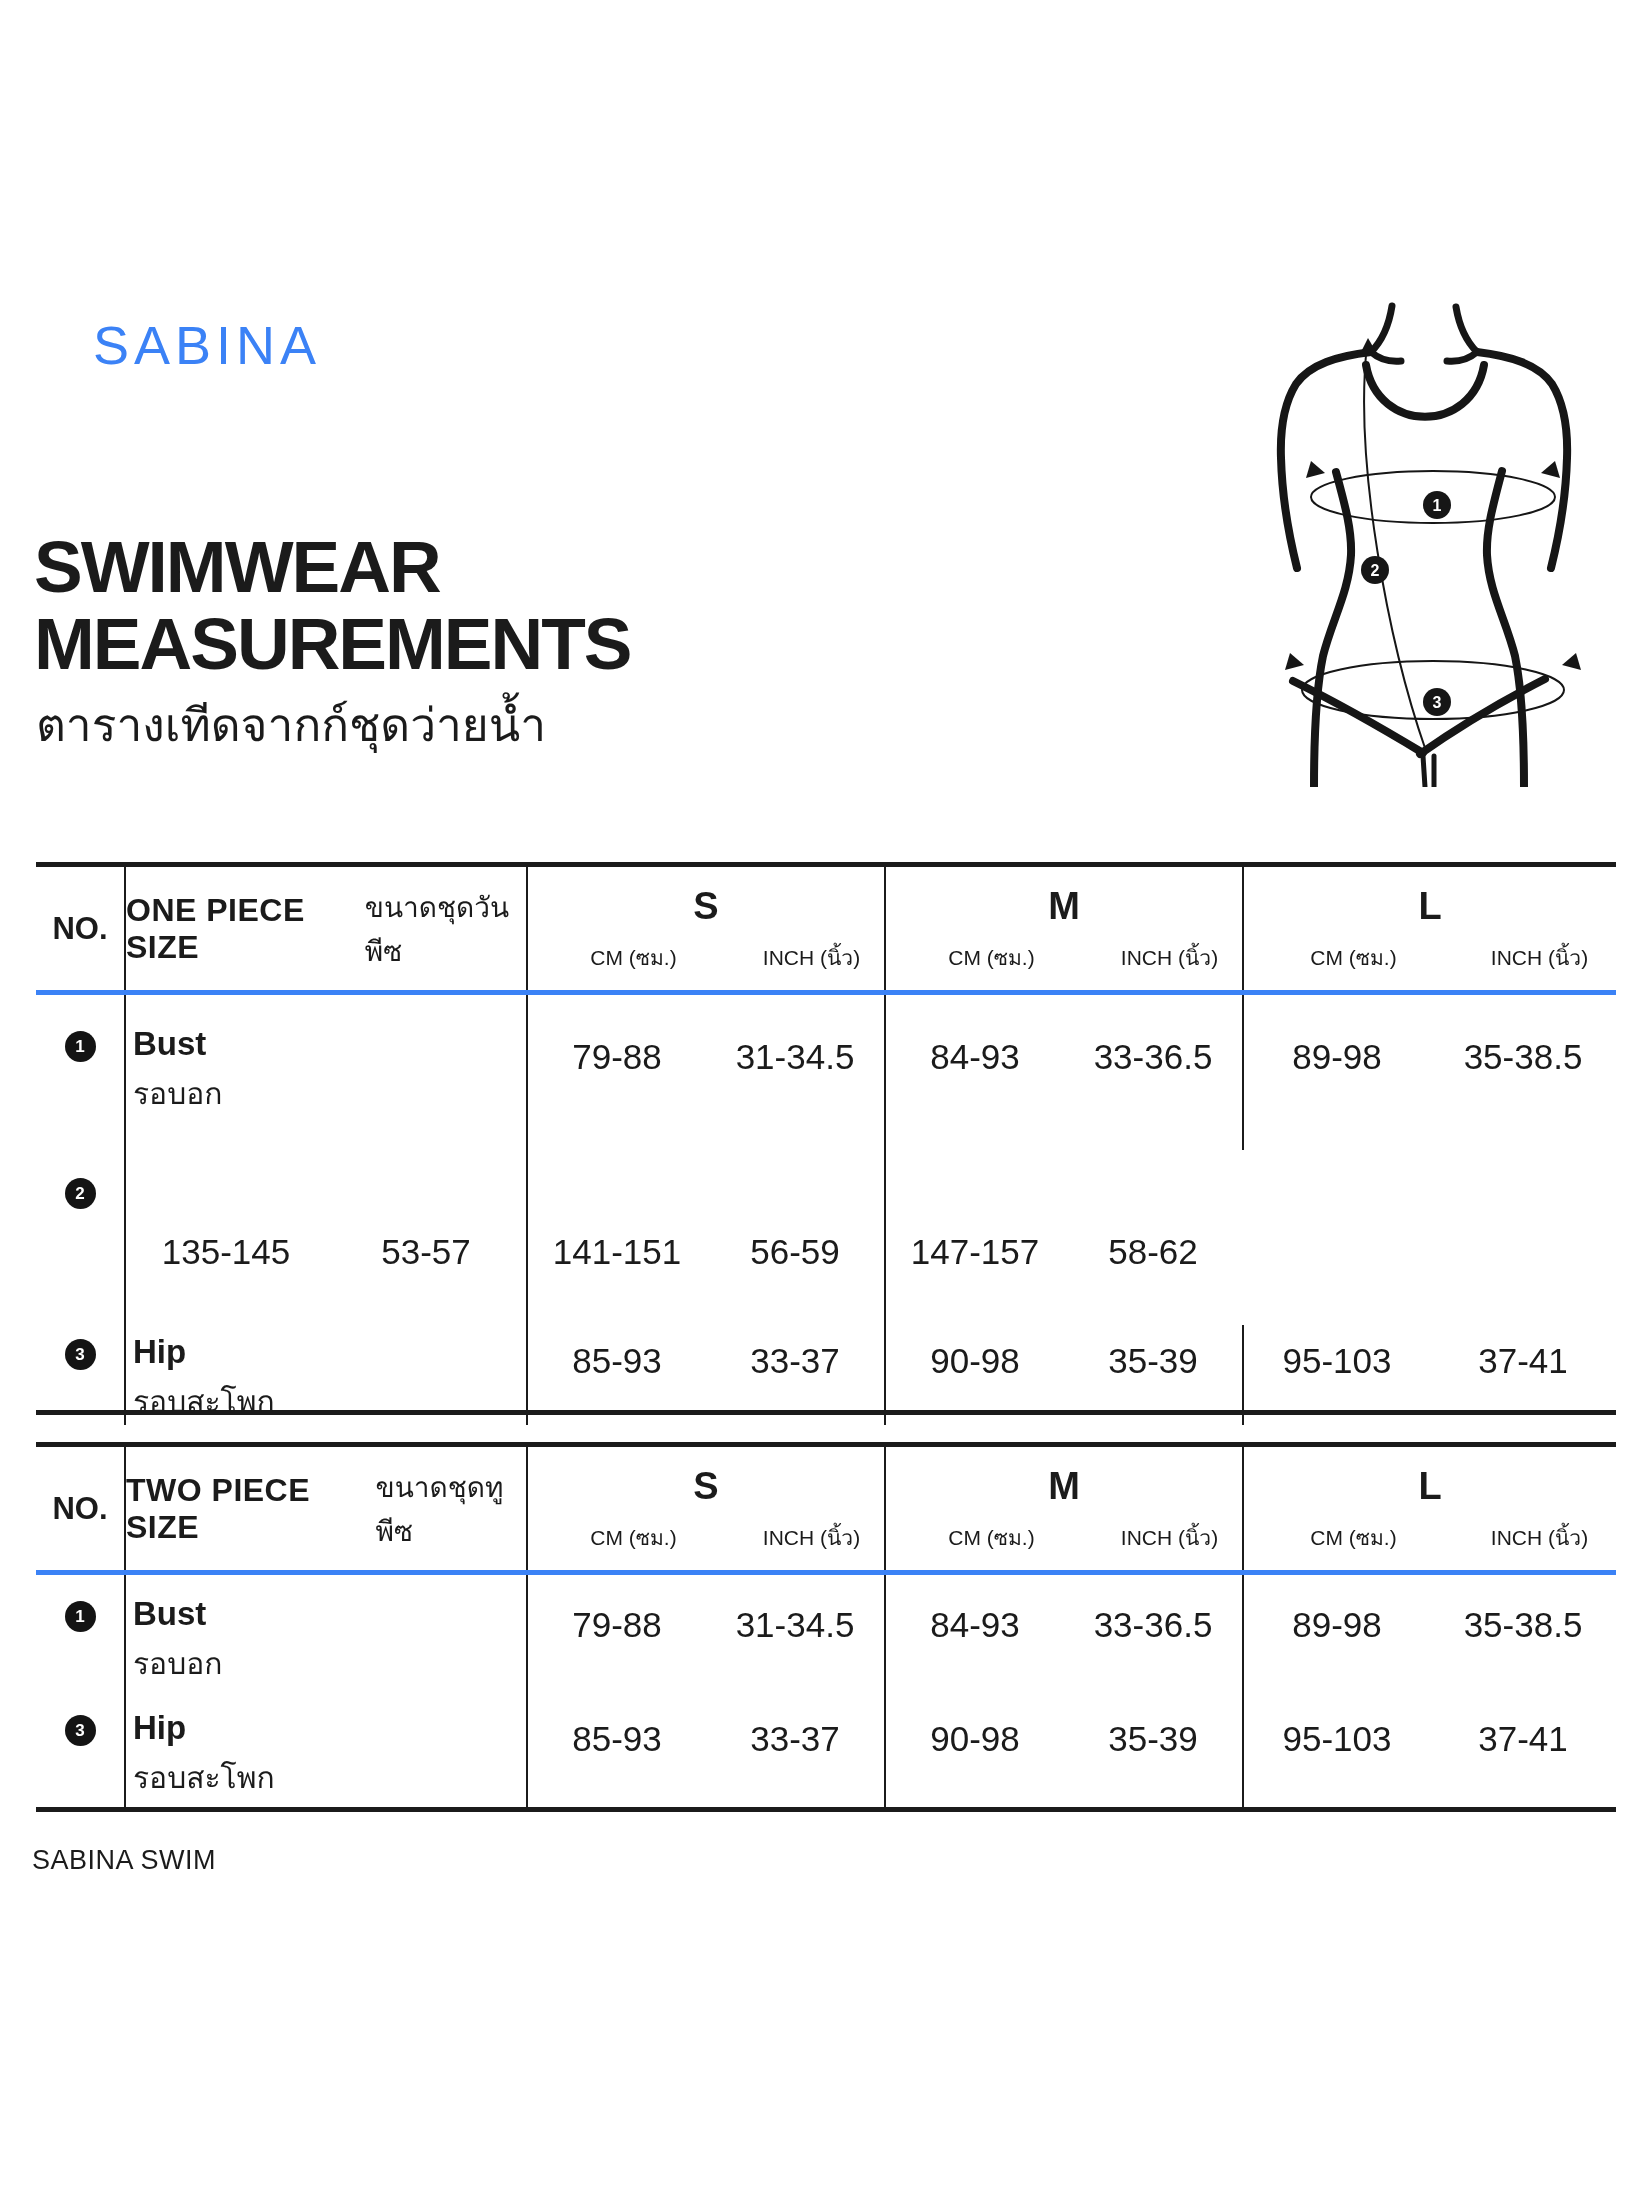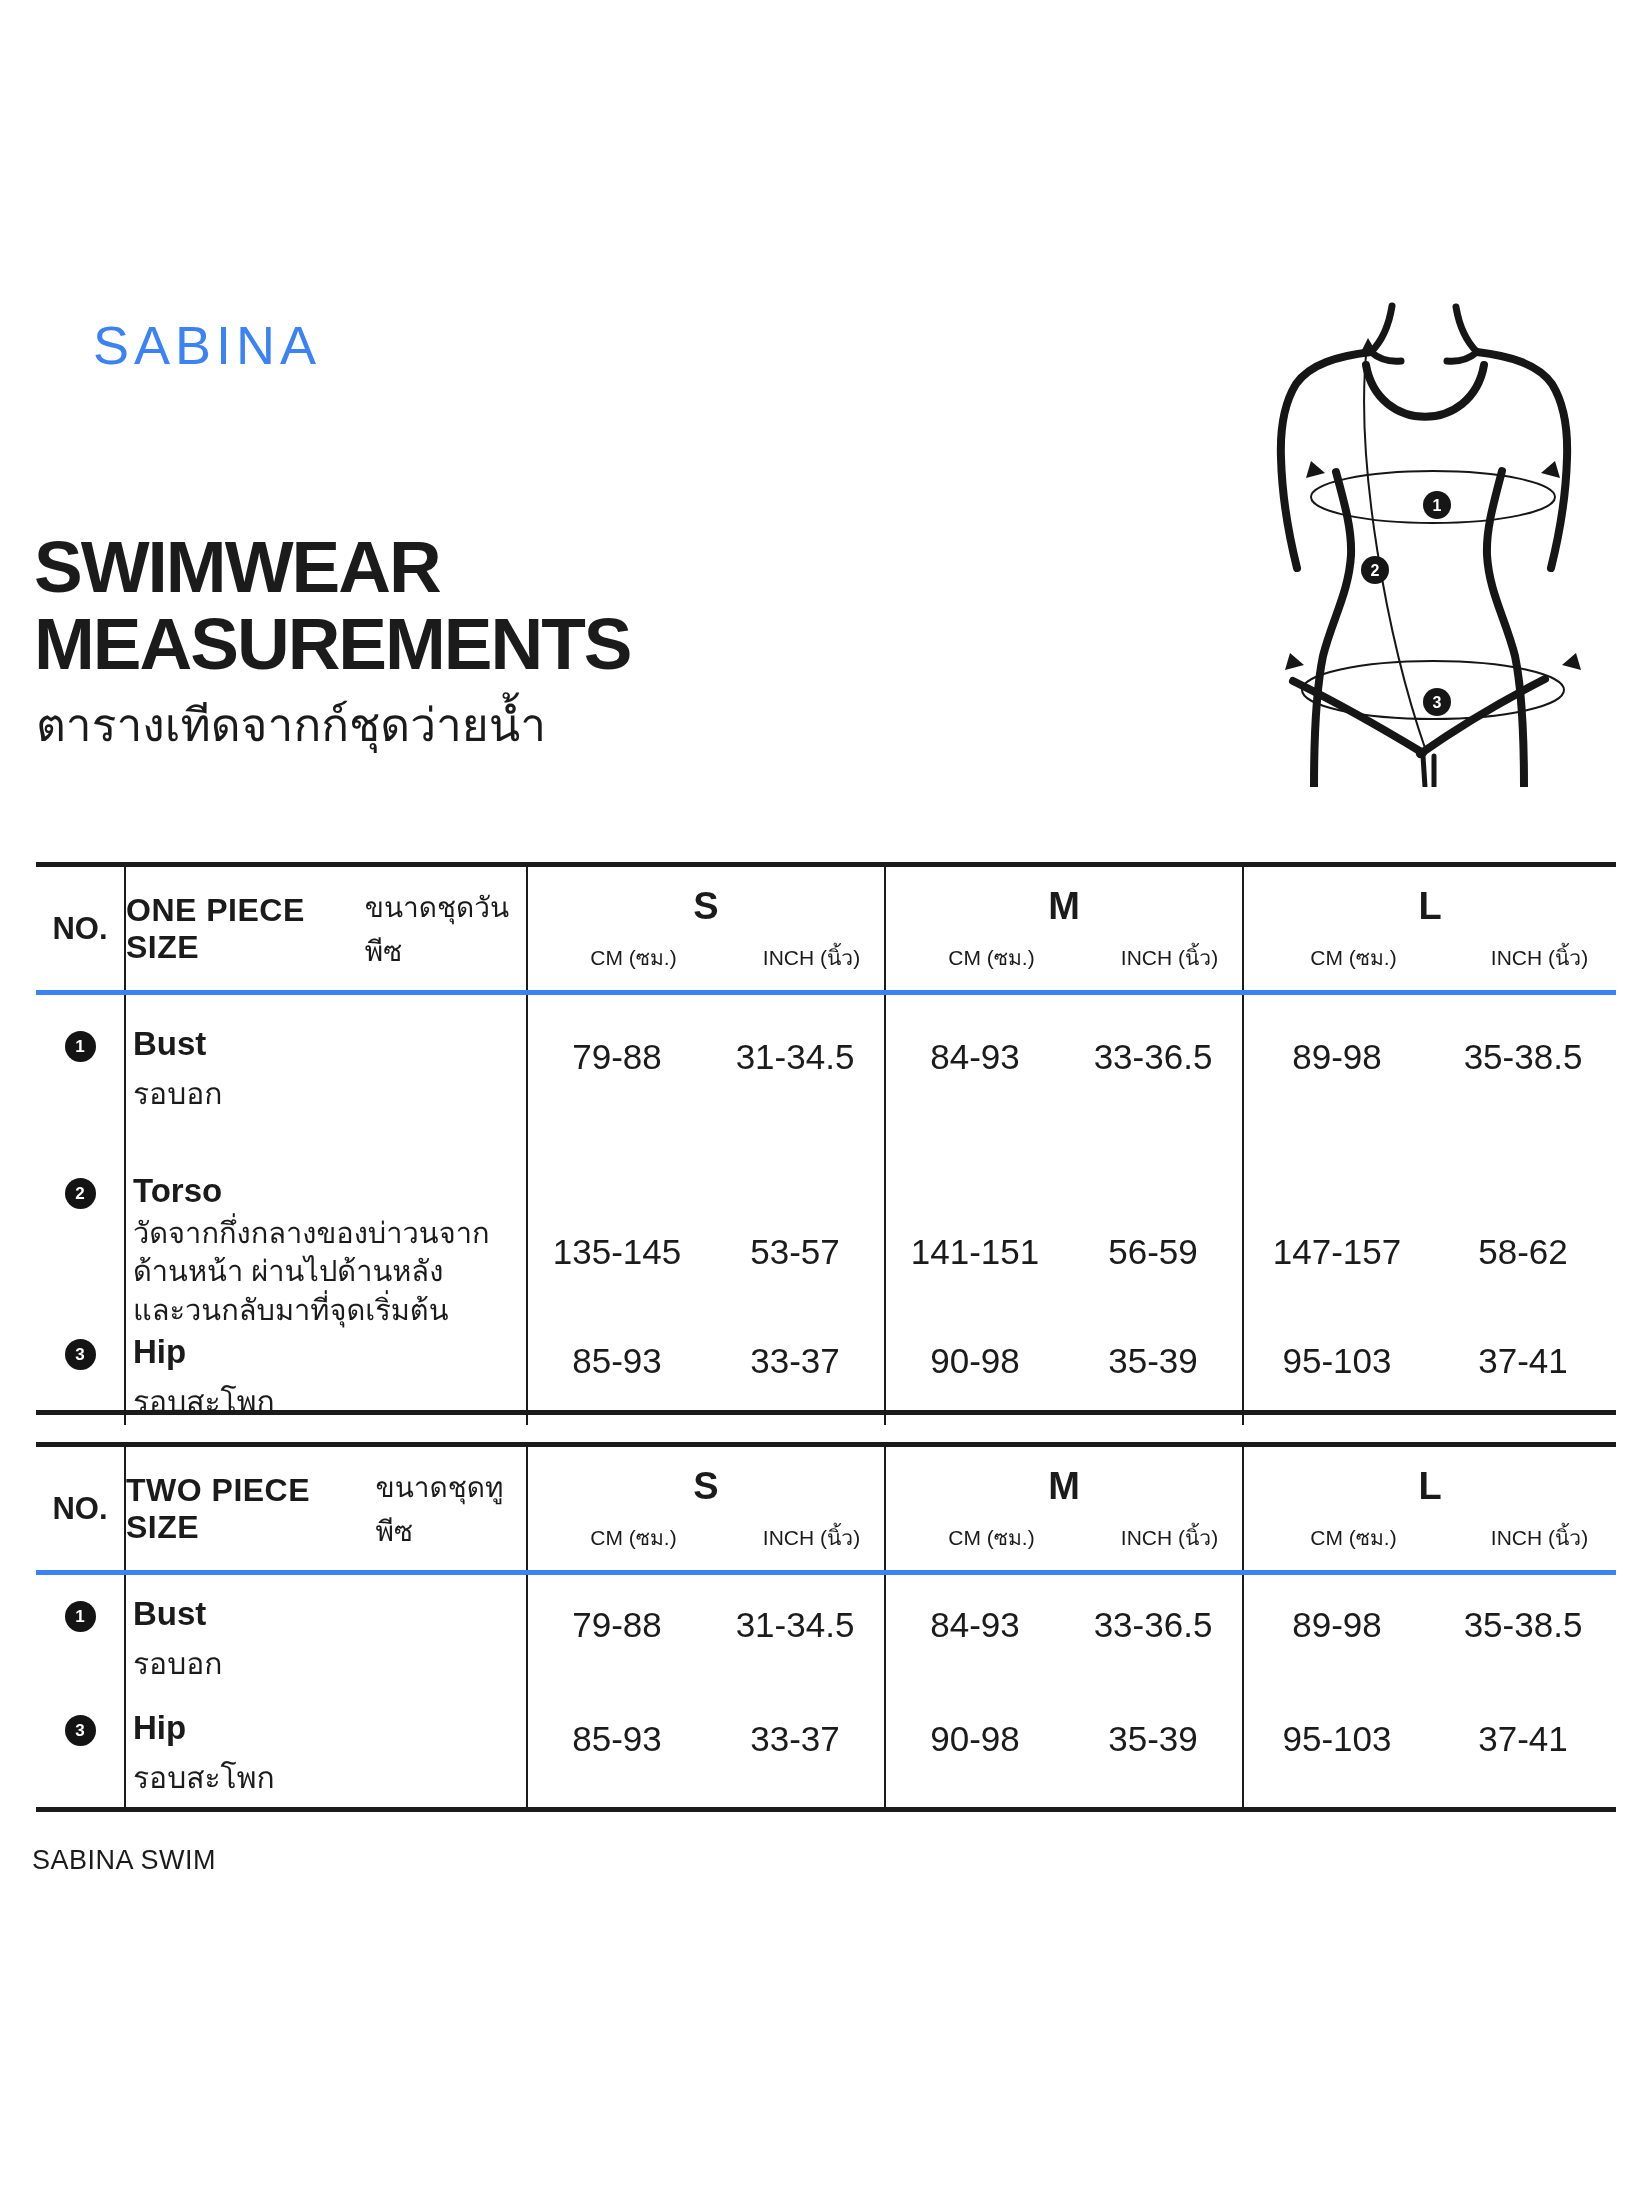--- a/index.html
+++ b/index.html
@@ -155,28 +155,20 @@
       <div class="c-vals">
         <span>89-98</span>
         <span>35-38.5</span>
       </div>
     </div>
 
     <div class="trow r2">
       <div class="c-no">
         <div class="badge">2</div>
       </div>
-      <div class="c-label">
-        <div class="row-name">Torso</div>
-        <div class="row-desc">
-          <div>วัดจากกึ่งกลางของบ่าวนจาก</div>
-          <div>ด้านหน้า ผ่านไปด้านหลัง</div>
-          <div>และวนกลับมาที่จุดเริ่มต้น</div>
-        </div>
-      </div>
       <div class="c-vals">
         <span>135-145</span>
         <span>53-57</span>
       </div>
       <div class="c-vals">
         <span>141-151</span>
         <span>56-59</span>
       </div>
       <div class="c-vals">
         <span>147-157</span>

